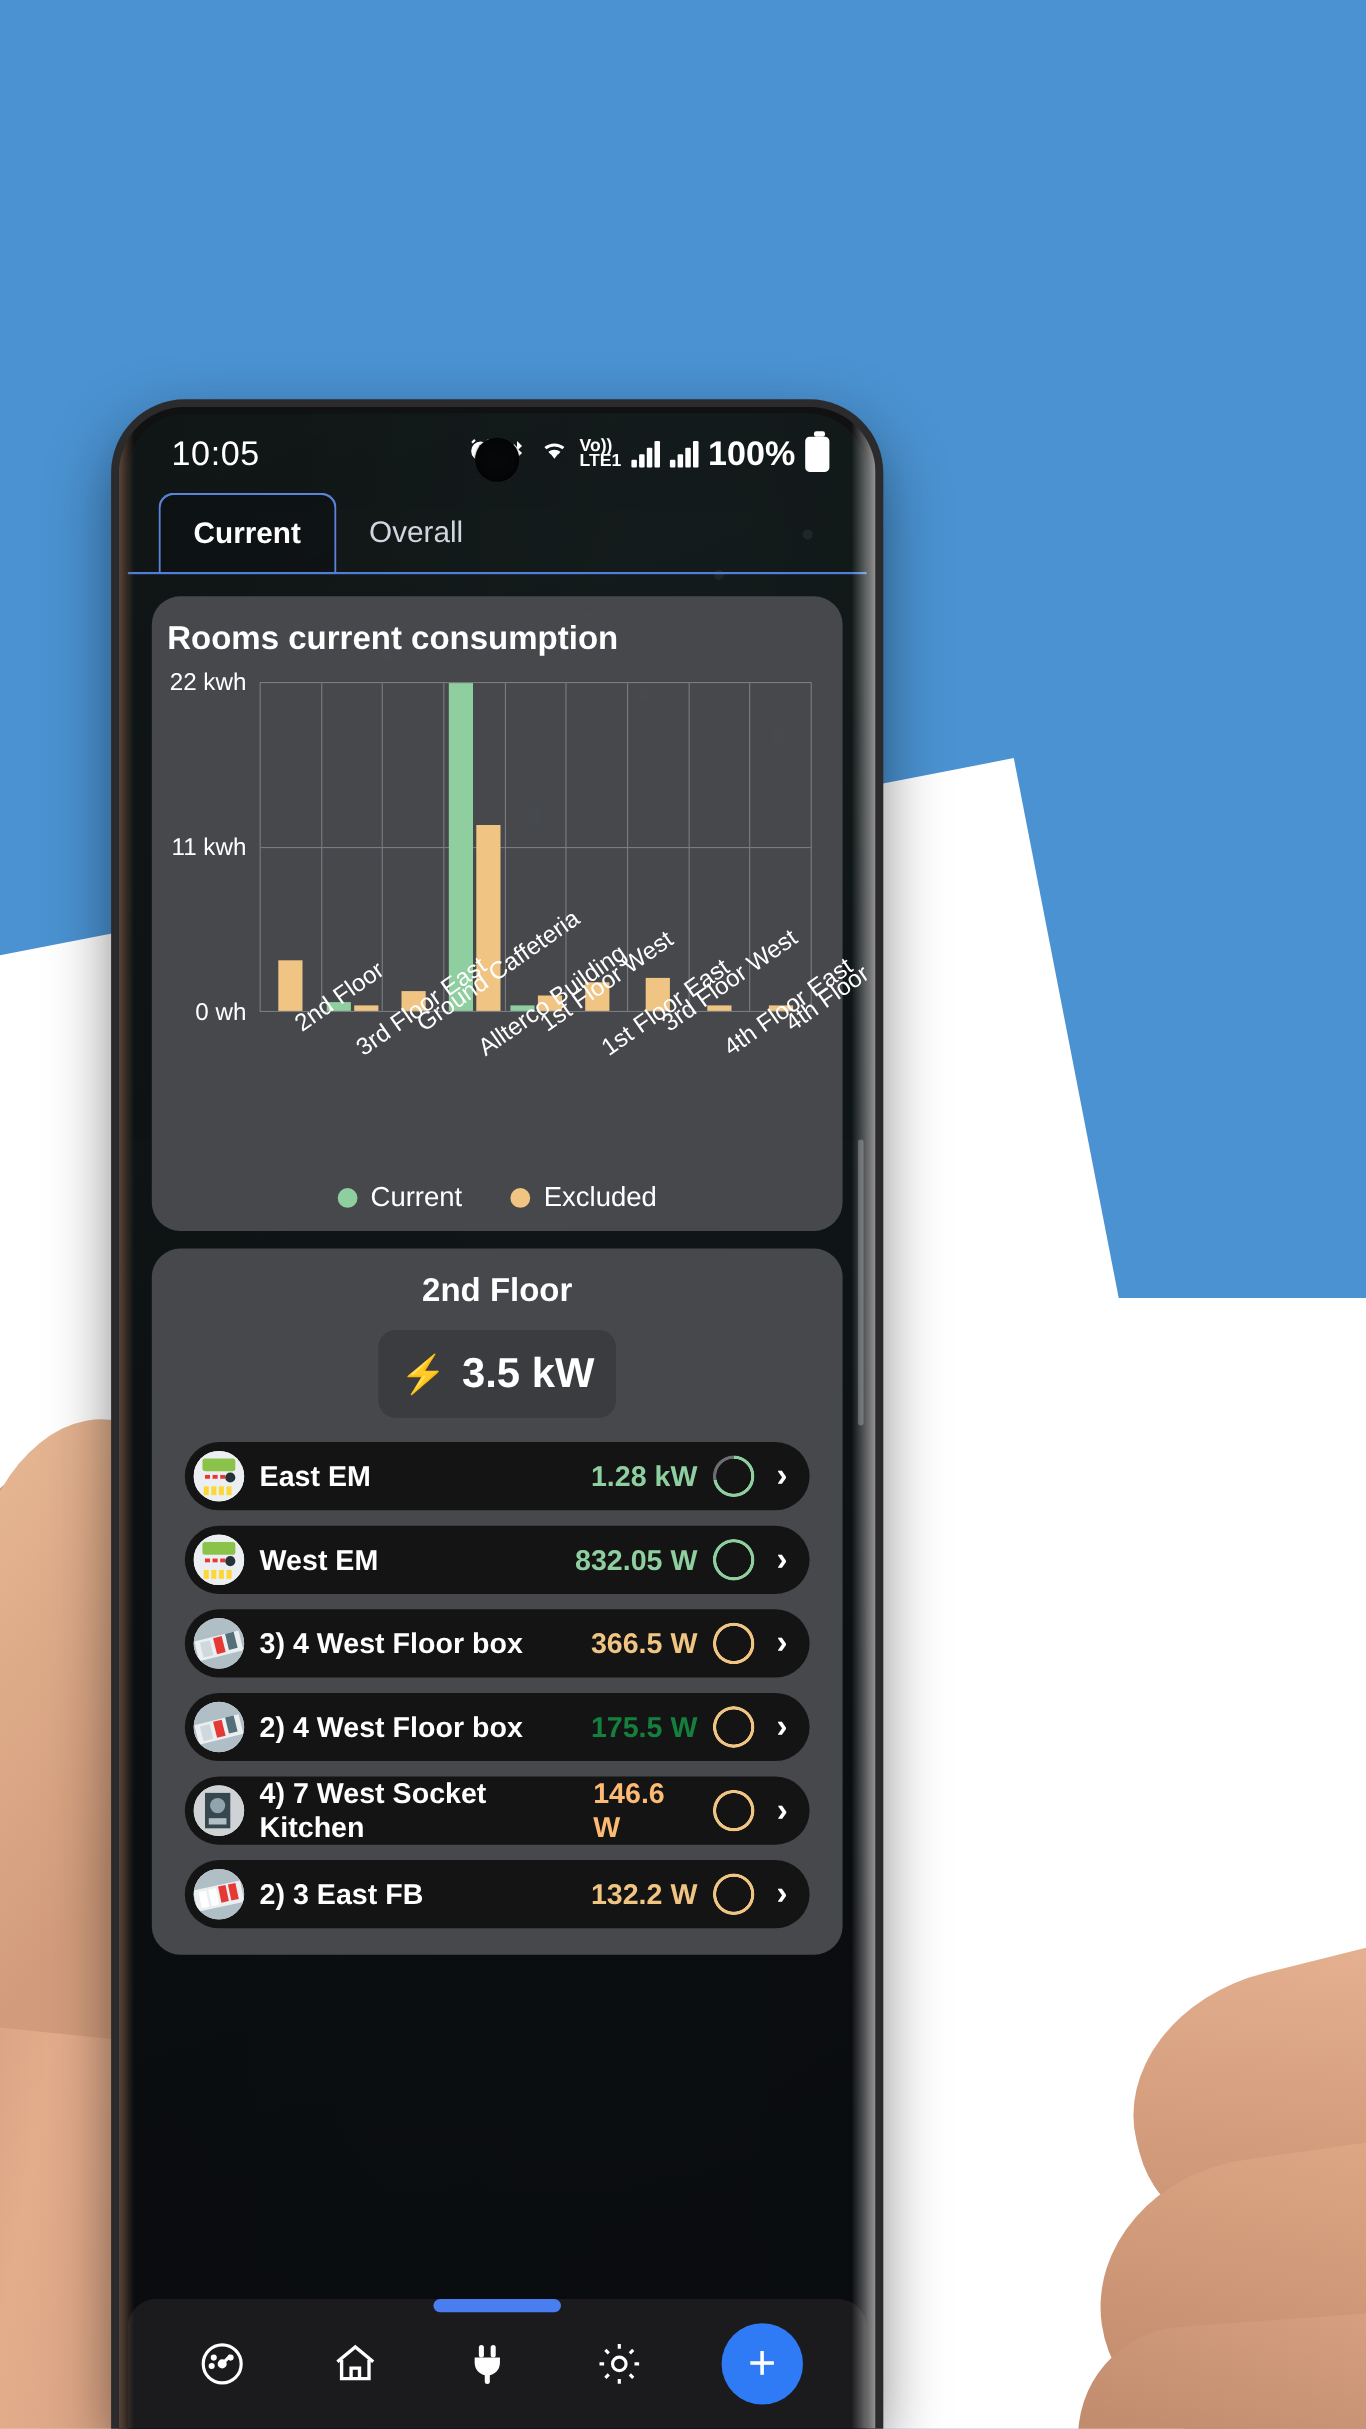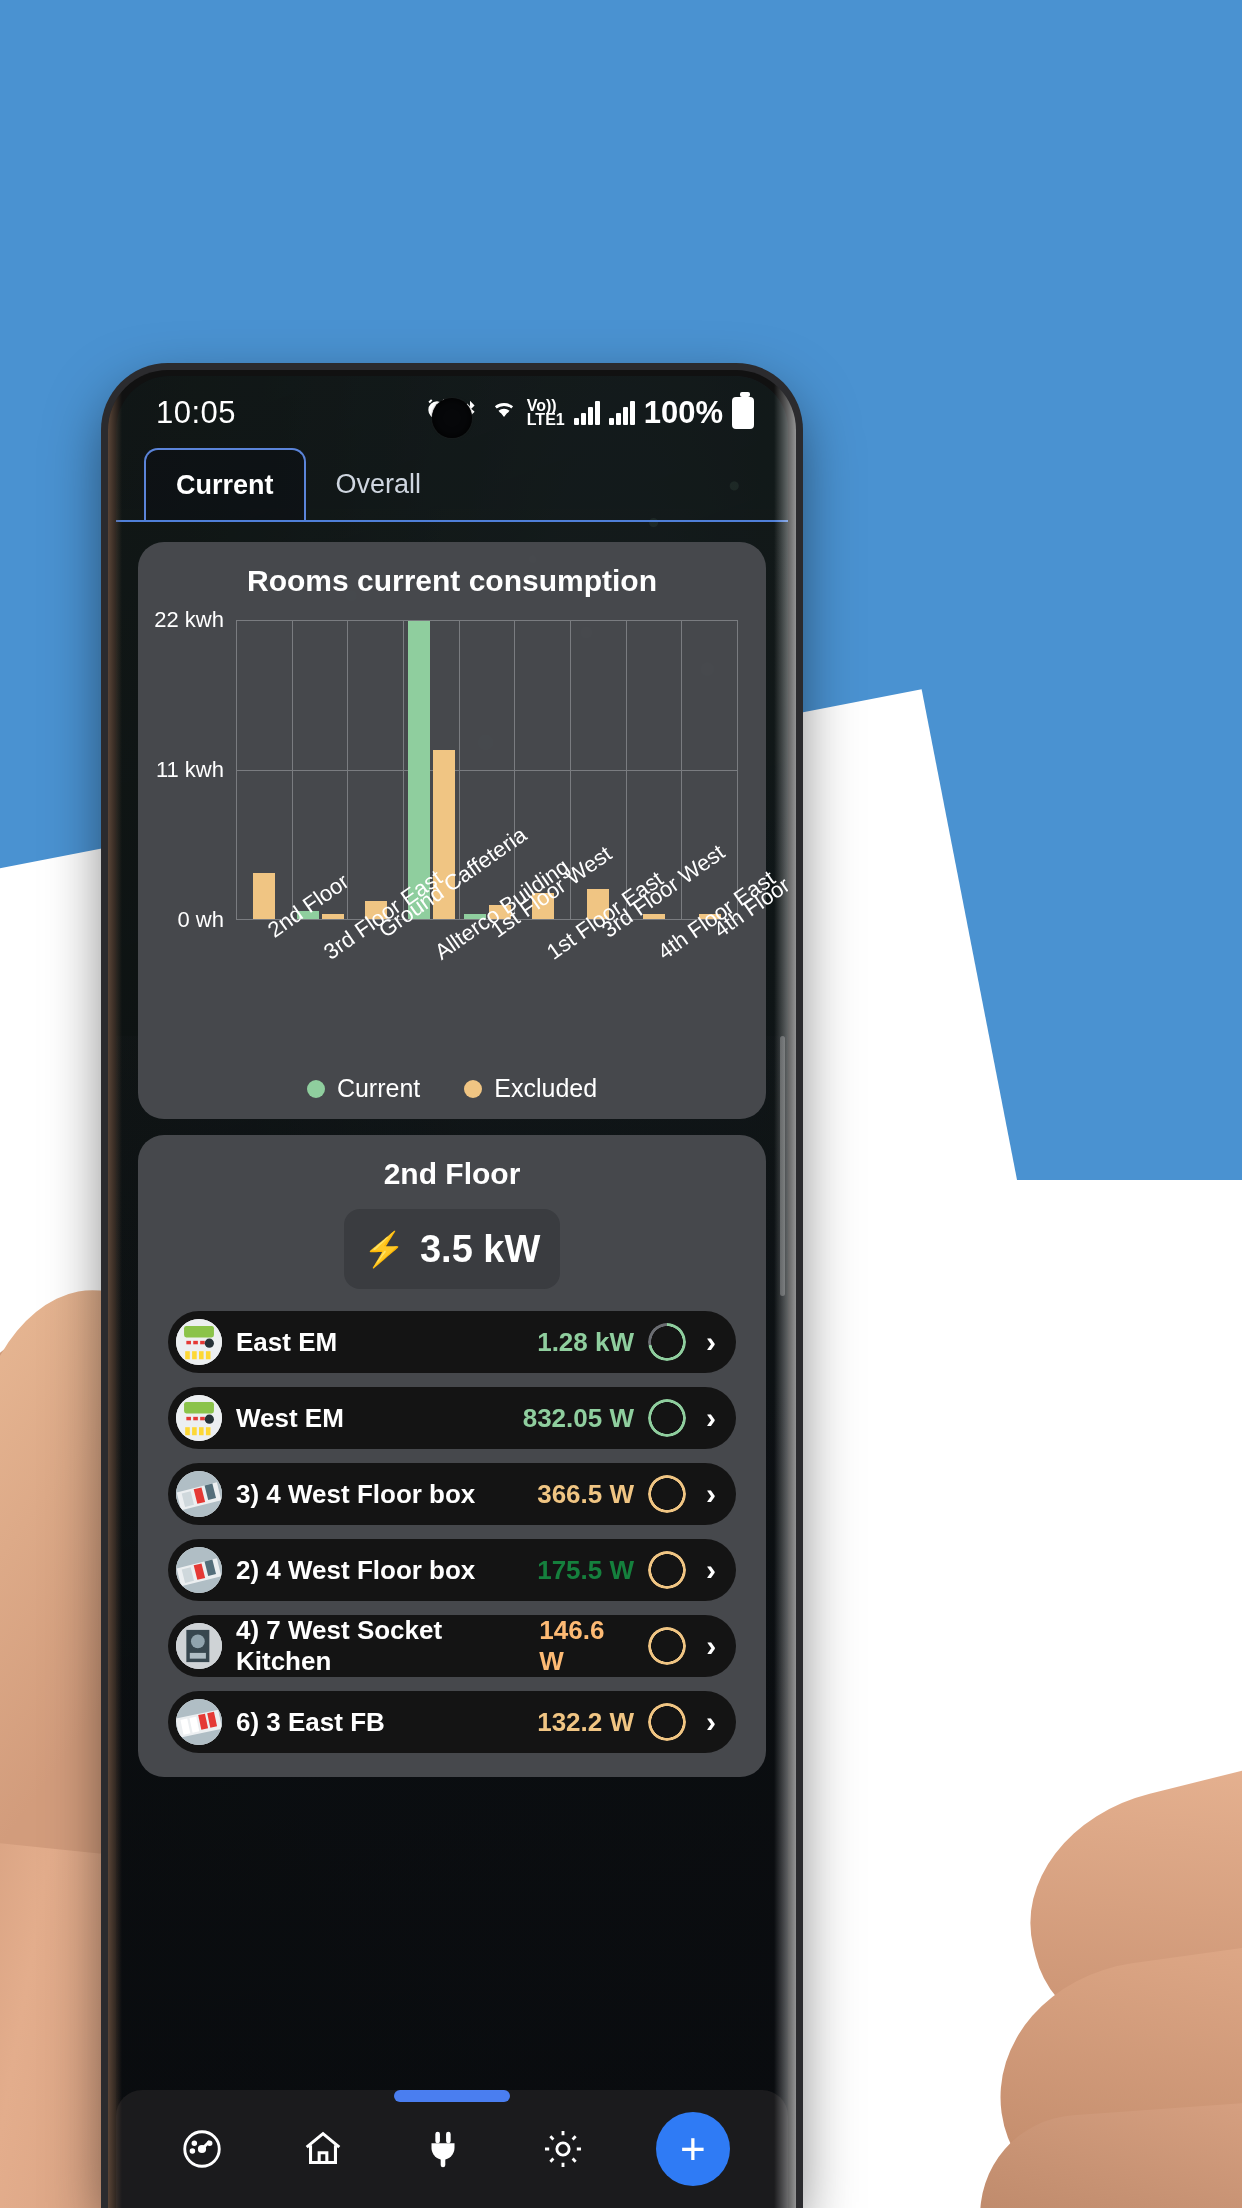--- a/index.html
+++ b/index.html
@@ -174,21 +174,21 @@
   #content { position:absolute; left:0; right:0; top:150px; bottom:0; z-index:15; }
 
   .card {
     background: rgba(72,74,78,.97);
     border-radius: 26px;
     margin: 16px 22px;
   }
 
   
   #chart-card { padding: 22px 14px 16px 14px; }
-  #chart-title { text-align:center; color:#fff; font-size:30px; font-weight:700; margin-bottom:22px; }
+  #chart-title { color:#fff; font-size:30px; font-weight:700; margin-bottom:22px; }
 
   #chart-wrap { position:relative; height: 300px; margin-left: 84px; margin-right: 14px; }
   .ylabel {
     position:absolute; right: calc(100% + 12px); color:#fff; font-size:22px;
     white-space:nowrap; transform: translateY(-50%);
   }
   #plot {
     position:absolute; inset:0;
     border: 1px solid #7a7c80;
     display:flex;
@@ -484,21 +484,21 @@
             </div>
             <div class="dev-row">
               <div class="dev-ico"><svg viewBox="0 0 40 40" width="46" height="46">
                   <rect width="40" height="40" fill="#b0bec5"></rect>
                   <rect x="1" y="13" width="38" height="17" fill="#eceff1" transform="rotate(-12 20 22)"></rect>
                   <rect x="5" y="15" width="6" height="13" fill="#ffffff" transform="rotate(-12 20 22)"></rect>
                   <rect x="13" y="15" width="6" height="13" fill="#ffffff" transform="rotate(-12 20 22)"></rect>
                   <rect x="21" y="14" width="6" height="13" fill="#e53935" transform="rotate(-12 20 22)"></rect>
                   <rect x="29" y="14" width="6" height="13" fill="#e53935" transform="rotate(-12 20 22)"></rect>
                 </svg></div>
-              <div class="dev-name">6) 3 East FB</div>
+              <div class="dev-name">2) 3 East FB</div>
               <div class="dev-val" style="color: rgb(240, 197, 131);">132.2 W</div>
               <div class="ring" style="background: conic-gradient(rgb(240, 197, 131) 0deg, rgb(240, 197, 131) 360deg, rgb(107, 109, 114) 360deg, rgb(107, 109, 114) 360deg); mask: radial-gradient(circle, transparent 58%, rgb(0, 0, 0) 60%);"></div>
               <div class="chev">›</div>
             </div>
           </div>
       </div>
 
     </div>
 
     <div id="scroll-ind"></div>

